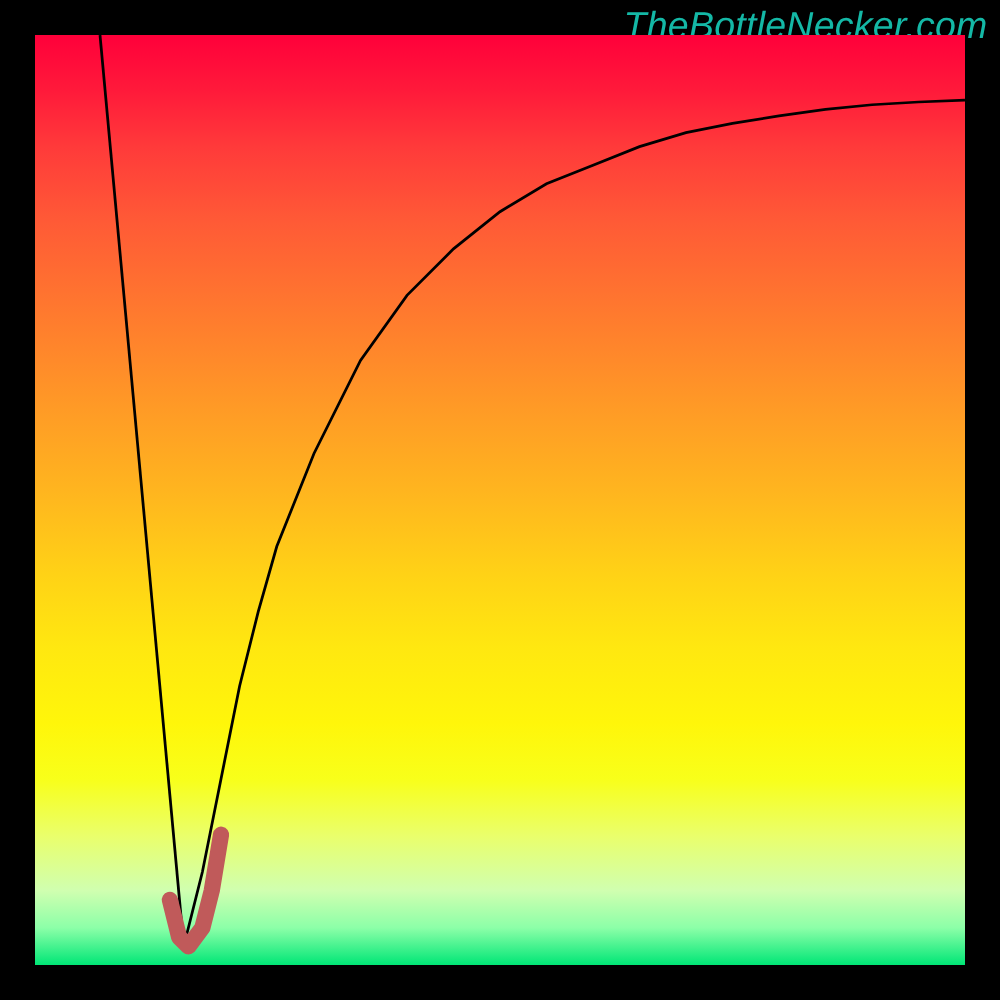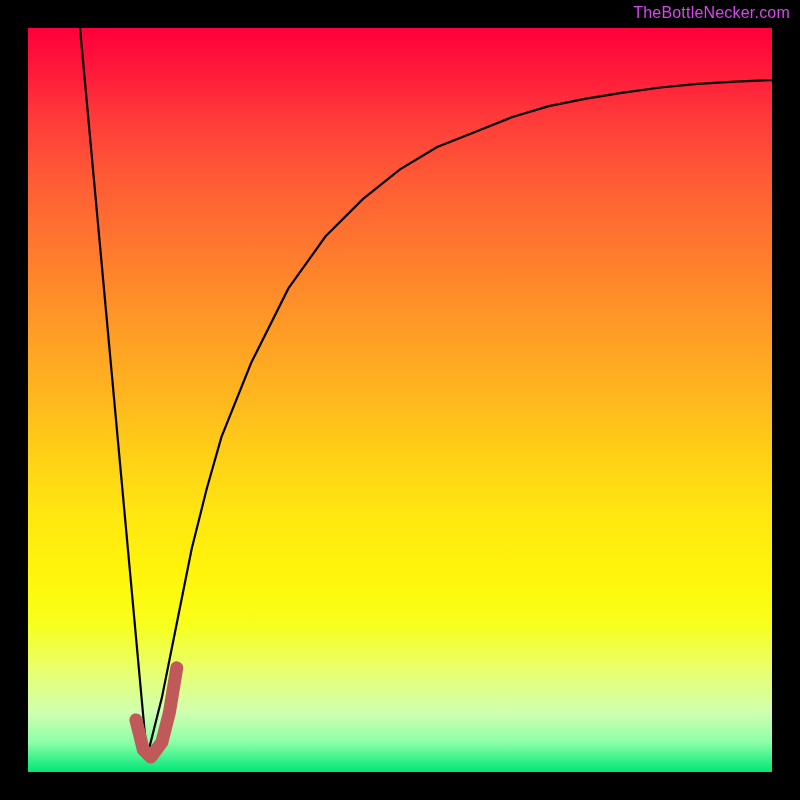--- a/index.html
+++ b/index.html
@@ -47,24 +47,25 @@
     );
   }
   .curves {
     position: absolute;
     inset: 0;
   }
   .watermark {
     position: absolute;
     top: 4px;
     right: 10px;
-    color: #d946ef;
-    font-size: 16px;
+    color: #14b8a6;
+    font-size: 30px;
     letter-spacing: 0.2px;
     user-select: none;
+    font-style: italic;
   }
 </style>
 </head>
 <body>
 
 <div class="stage">
 
   <div class="watermark">TheBottleNecker.com</div>
 
   <div class="plot">

